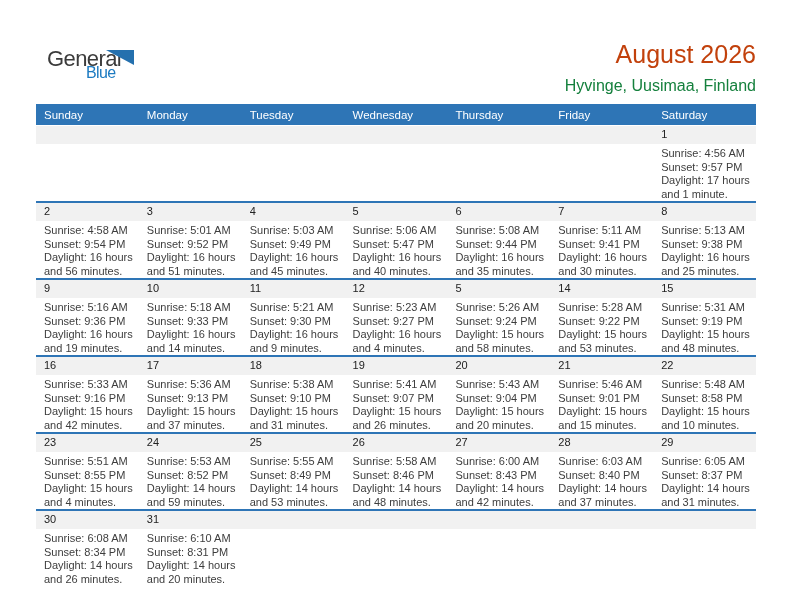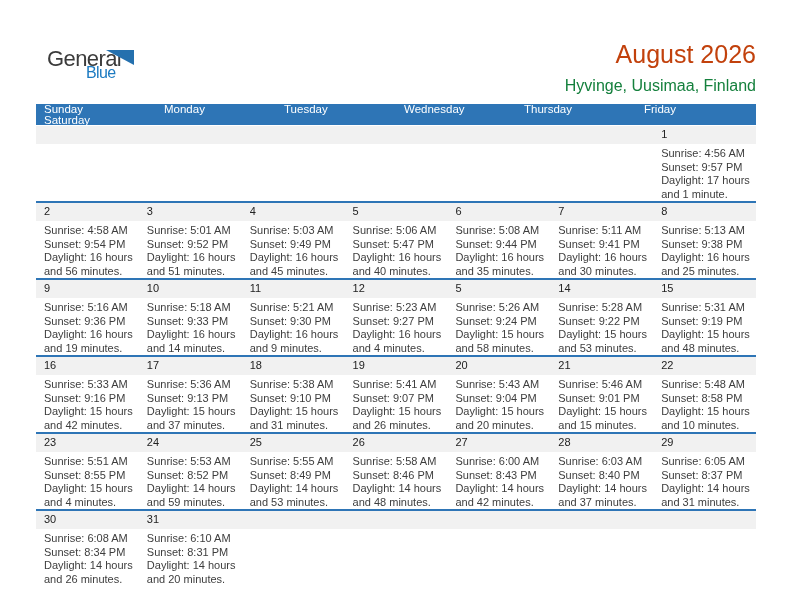--- a/index.html
+++ b/index.html
@@ -23,21 +23,21 @@
   .logo{position:absolute;left:33px;top:46px;width:104px;height:46px;}
   .logo-general{position:absolute;left:14px;top:0;font-size:22px;color:var(--logo-dark);letter-spacing:-0.6px;}
   .logo-tri{position:absolute;left:73px;top:4px;width:0;height:0;
     border-top:15px solid #2470AE;border-left:28px solid transparent;}
   .logo-blue{position:absolute;left:53px;top:18px;font-size:16px;color:var(--logo-blue);letter-spacing:-0.6px;}
   
   .title{position:absolute;top:40px;right:36px;font-size:25px;color:#c2410c;}
   .subtitle{position:absolute;top:77px;right:36px;font-size:16px;color:#15803d;}
   
   .cal{position:absolute;left:36px;top:104px;width:720px;}
-  .cal-head{display:grid;grid-template-columns:repeat(6,1fr);
+  .cal-head{display:grid;grid-template-columns:repeat(7,1fr);
     background:var(--header-bg);color:#fff;height:21px;align-items:center;font-size:11.5px;}
   .cal-head .hcell{padding-left:8px;overflow:hidden;white-space:nowrap;}
   .week{display:grid;grid-template-columns:repeat(7,1fr);min-height:71px;border-bottom:2px solid var(--row-divider);}
   .week:first-child{margin-top:1px;}
   .week:last-child{border-bottom:none;}
   .cell{overflow:hidden;}
   .daynum{height:18px;background:var(--daynum-bg);padding:2px 0 0 8px;font-size:11px;color:#222;}
   .details{padding:3px 4px 0 8px;font-size:11px;line-height:13.5px;color:var(--text);}
   .details div{white-space:nowrap;}
 </style>

